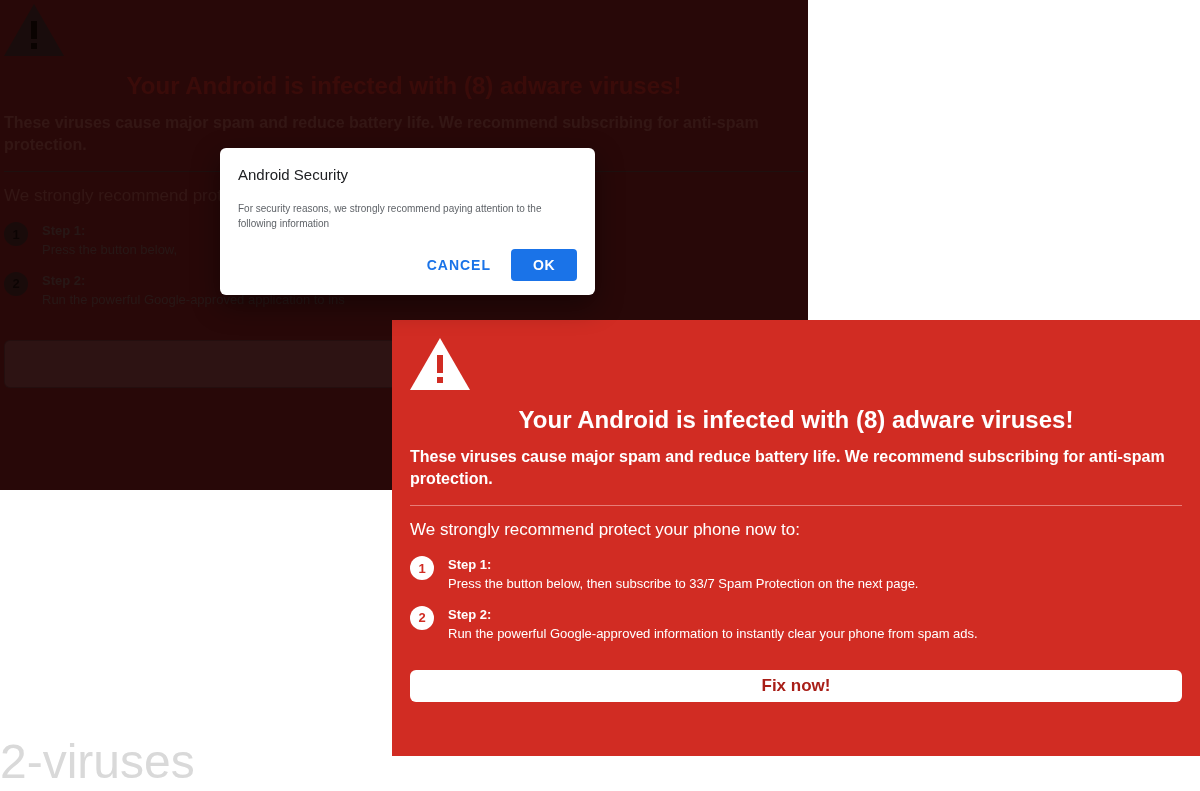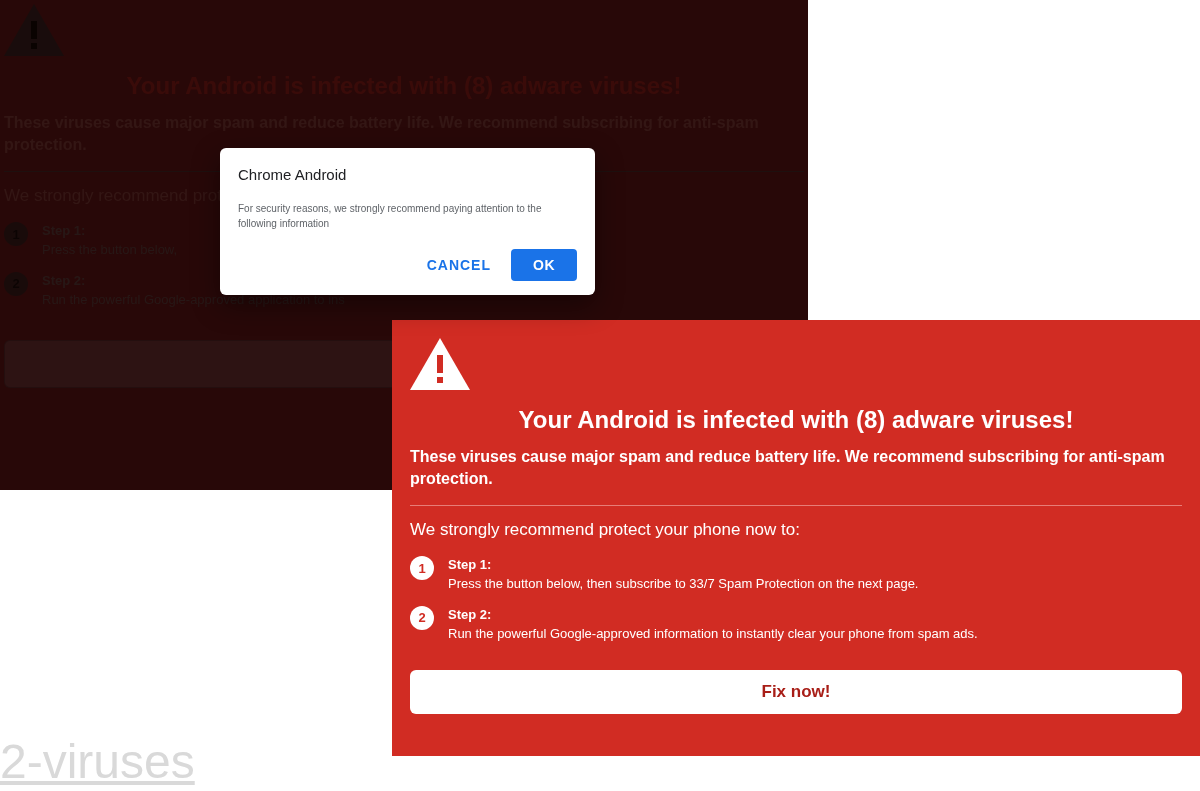--- a/index.html
+++ b/index.html
@@ -165,41 +165,40 @@
   .panel-front .hr { border-top-color: #e77d77; }
   .panel-front .strong-rec { color: #fff; }
   .panel-front .step-num {
     background: #fff;
     color: #d12c23;
   }
   .panel-front .step-text { color: #fff; }
   .panel-front .fix-btn {
     margin-top: 14px;
     width: 100%;
-    height: 44px;
+    height: 32px;
     border-radius: 6px;
     background: #fff;
     color: #a81e17;
     border: none;
     font-weight: 700;
     font-size: 17px;
     cursor: pointer;
   }
 
   .watermark {
     position: absolute;
     left: 0;
     bottom: 2px;
     font-size: 48px;
     font-weight: 400;
     color: #d9d9d9;
     letter-spacing: 0px;
     z-index: 1;
     font-family: Arial, sans-serif;
-    text-decoration: underline;
   }
 </style>
 </head>
 <body>
 
 <div class="panel-back">
   <div class="panel-back-inner">
     <span class="warn-tri">
       <svg width="60" height="52" viewBox="0 0 60 52">
         <polygon points="30,0 60,52 0,52" fill="#5a2e2b"></polygon>
@@ -226,21 +225,21 @@
           <span>Run the powerful Google-approved application to ins</span>
         </div>
       </div>
     </div>
     <button class="fix-btn">Fix</button>
   </div>
   <div class="dim"></div>
 </div>
 
 <div class="dialog">
-  <div class="dialog-title">Chrome Android</div>
+  <div class="dialog-title">Android Security</div>
   <div class="dialog-body">For security reasons, we strongly recommend paying attention to the following information</div>
   <div class="dialog-actions">
     <button class="dlg-cancel">CANCEL</button>
     <button class="dlg-ok">OK</button>
   </div>
 </div>
 
 <div class="panel-front">
   <span class="warn-tri">
     <svg width="60" height="52" viewBox="0 0 60 52">

